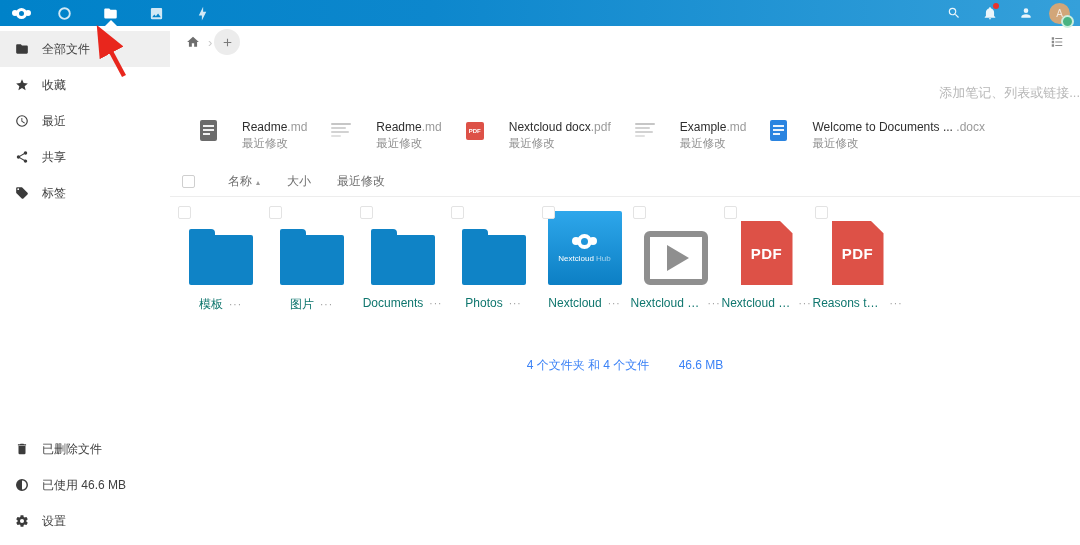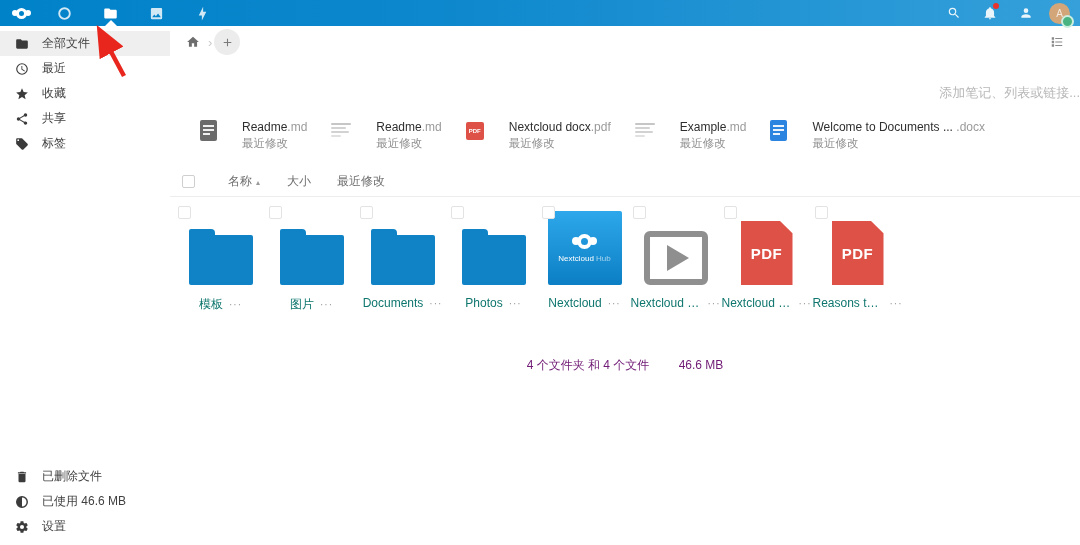--- a/index.html
+++ b/index.html
@@ -32,21 +32,21 @@
   .avatar { width:21px; height:21px; border-radius:50%; background:#d2a679; position:relative;
     display:flex; align-items:center; justify-content:center; color:rgba(255,255,255,.75);
     font-size:10px; cursor:pointer; }
   .status-dot { position:absolute; right:-4px; bottom:-4px; width:13px; height:13px;
     border-radius:50%; background:#49b382; border:2px solid #cdeede; }
 
   
   .layout { display:flex; height:519px; }
   .sidebar { width:170px; min-width:170px; background:#fff; display:flex;
     flex-direction:column; justify-content:space-between; padding:5px 0 6px 0; }
-  .nav-item { display:flex; align-items:center; gap:13px; height:25px; padding-left:15px;
+  .nav-item { display:flex; align-items:center; gap:13px; height:36px; padding-left:15px;
     font-size:12px; color:#3f3f3f; cursor:pointer; }
   .nav-item.active { background:#efefef; }
   .nav-item svg { width:14px; height:14px; fill:#3b3b3b; flex:0 0 auto; }
 
   .content { flex:1; position:relative; }
 
   
   .crumbbar { height:32px; display:flex; align-items:center; padding:0 10px; }
   .crumb-home { width:26px; height:26px; display:flex; align-items:center; justify-content:center; cursor:pointer; }
   .crumb-home svg { width:14px; height:14px; fill:#3d3d3d; opacity:.75; }
@@ -116,21 +116,21 @@
   .video-icon { width:64px; height:54px; border:6px solid #8f8f8f; border-radius:6px;
     display:flex; align-items:center; justify-content:center; background:#fff; }
   .video-icon .tri { width:0; height:0; border-top:13px solid transparent;
     border-bottom:13px solid transparent; border-left:22px solid #8f8f8f; margin-left:5px; }
   .pdf-icon { width:52px; height:64px; background:#dd5147;
     clip-path:polygon(0 0, 76% 0, 100% 19%, 100% 100%, 0 100%);
     display:flex; align-items:center; justify-content:center;
     color:#fff; font-weight:bold; font-size:15px; letter-spacing:.5px; }
 
   
-  .summary { margin-top:44px; text-align:center; font-size:12px; color:#701a75; }
+  .summary { margin-top:44px; text-align:center; font-size:12px; color:#3b82f6; }
   .summary .size { margin-left:26px; }
 
   
   .arrow-overlay { position:absolute; left:0; top:0; width:1080px; height:545px;
     pointer-events:none; z-index:50; }
 </style>
 </head>
 <body>
 
 <div class="topbar">
@@ -193,29 +193,29 @@
   <div class="sidebar">
     <div>
       <div class="nav-item active">
         <svg viewBox="0 0 24 24">
             <path d="M10,4H4C2.89,4 2,4.89 2,6V18A2,2 0 0,0 4,20H20A2,2 0 0,0 22,18V8C22,6.89 21.1,6 20,6H12L10,4Z"></path>
           </svg>
         <span>全部文件</span>
       </div>
       <div class="nav-item">
         <svg viewBox="0 0 24 24">
+            <path d="M12,17.27L18.18,21L16.54,13.97L22,9.24L14.81,8.62L12,2L9.19,8.62L2,9.24L7.45,13.97L5.82,21L12,17.27Z"></path>
+          </svg>
+        <span>收藏</span>
+      </div>
+      <div class="nav-item">
+        <svg viewBox="0 0 24 24">
             <path d="M12,2A10,10 0 0,0 2,12A10,10 0 0,0 12,22A10,10 0 0,0 22,12A10,10 0 0,0 12,2M12,20A8,8 0 0,1 4,12A8,8 0 0,1 12,4A8,8 0 0,1 20,12A8,8 0 0,1 12,20M12.5,7H11V13L16.2,16.1L17,14.9L12.5,12.2V7Z"></path>
           </svg>
         <span>最近</span>
-      </div>
-      <div class="nav-item">
-        <svg viewBox="0 0 24 24">
-            <path d="M12,17.27L18.18,21L16.54,13.97L22,9.24L14.81,8.62L12,2L9.19,8.62L2,9.24L7.45,13.97L5.82,21L12,17.27Z"></path>
-          </svg>
-        <span>收藏</span>
       </div>
       <div class="nav-item">
         <svg viewBox="0 0 24 24">
             <path d="M18,16.08C17.24,16.08 16.56,16.38 16.04,16.85L8.91,12.7C8.96,12.47 9,12.24 9,12C9,11.76 8.96,11.53 8.91,11.3L15.96,7.19C16.5,7.69 17.21,8 18,8A3,3 0 0,0 21,5A3,3 0 0,0 18,2A3,3 0 0,0 15,5C15,5.24 15.04,5.47 15.09,5.7L8.04,9.81C7.5,9.31 6.79,9 6,9A3,3 0 0,0 3,12A3,3 0 0,0 6,15C6.79,15 7.5,14.69 8.04,14.19L15.16,18.34C15.11,18.55 15.08,18.77 15.08,19C15.08,20.61 16.39,21.91 18,21.91C19.61,21.91 20.92,20.61 20.92,19A2.92,2.92 0 0,0 18,16.08Z"></path>
           </svg>
         <span>共享</span>
       </div>
       <div class="nav-item">
         <svg viewBox="0 0 24 24">
             <path d="M5.5,7A1.5,1.5 0 0,1 4,5.5A1.5,1.5 0 0,1 5.5,4A1.5,1.5 0 0,1 7,5.5A1.5,1.5 0 0,1 5.5,7M21.41,11.58L12.41,2.58C12.05,2.22 11.55,2 11,2H4C2.89,2 2,2.89 2,4V11C2,11.55 2.22,12.05 2.59,12.41L11.58,21.41C11.95,21.77 12.45,22 13,22C13.55,22 14.05,21.77 14.41,21.41L21.41,14.41C21.78,14.05 22,13.55 22,13C22,12.44 21.77,11.94 21.41,11.58Z"></path>

